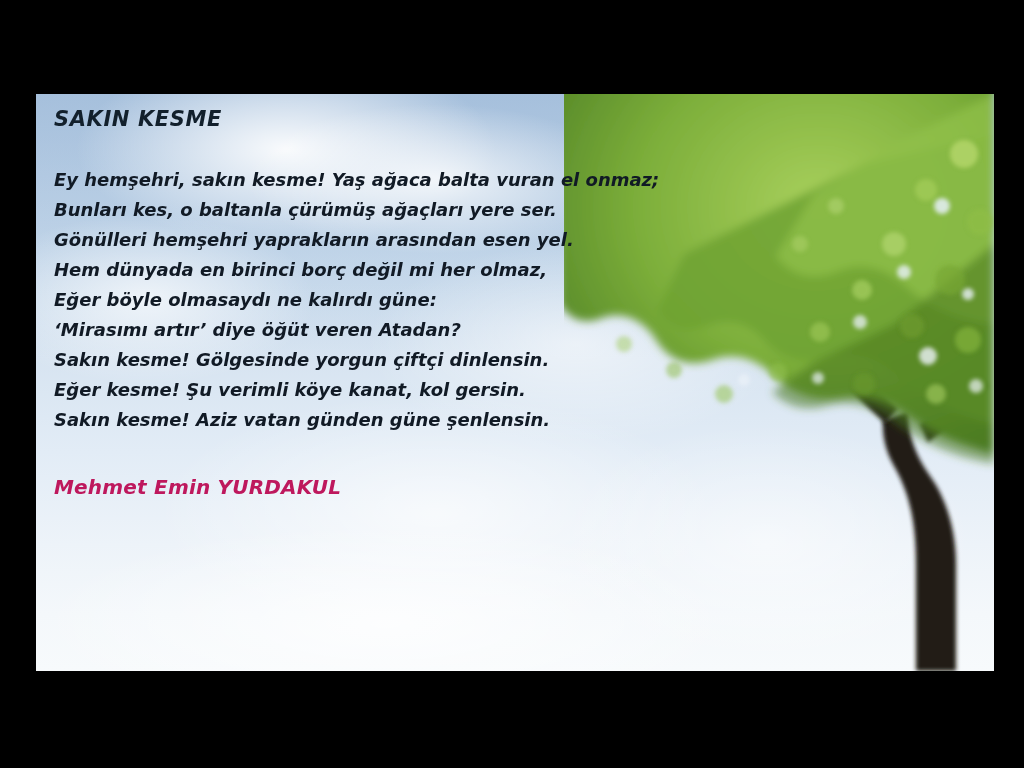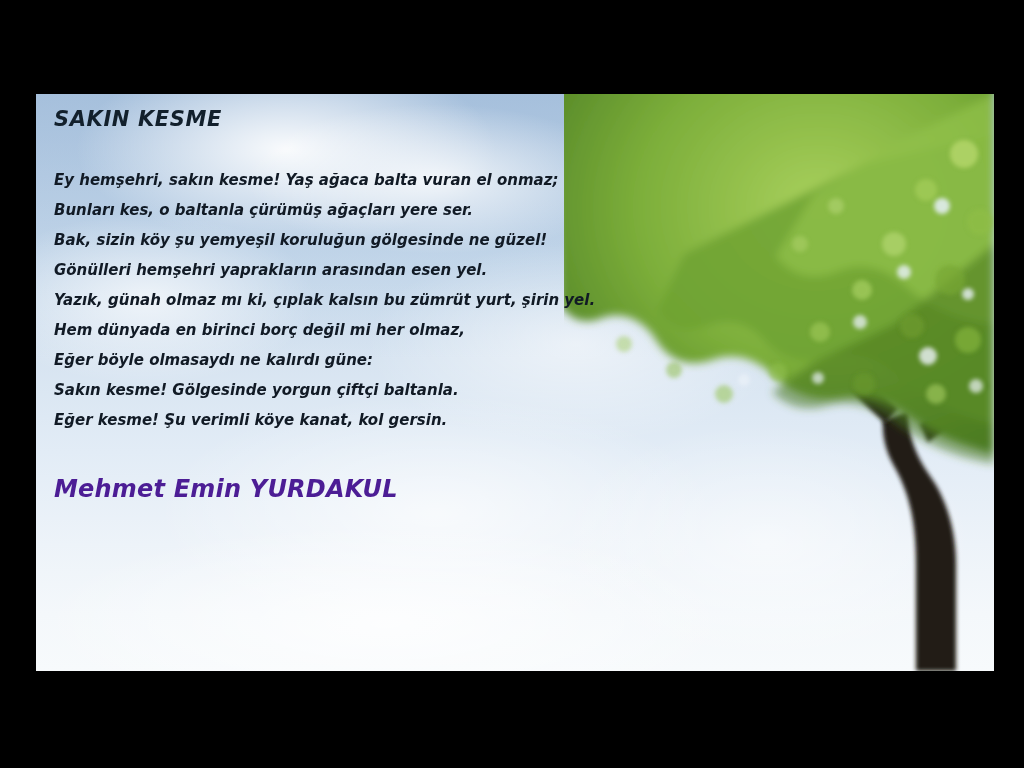--- a/index.html
+++ b/index.html
@@ -101,32 +101,32 @@
     margin: 0 0 0 0;
     color: #12202c;
   }
   .poem-lines {
     margin-top: 34px;
   }
   .poem-line {
     font-family: "DejaVu Sans", sans-serif;
     font-weight: bold;
     font-style: italic;
-    font-size: 15px;
+    font-size: 18px;
     line-height: 30px;
     white-space: nowrap;
     color: #111a25;
   }
   .poem-author {
     margin-top: 40px;
     font-family: "DejaVu Sans", sans-serif;
     font-weight: bold;
     font-style: italic;
-    font-size: 24px;
-    color: #4c1d95;
+    font-size: 20px;
+    color: #be185d;
     letter-spacing: .2px;
   }
 </style>
 </head>
 <body>
 
 <div id="stage">
 
   <div id="photo">
 
@@ -236,26 +236,26 @@
         </g>
       </svg>
     </div>
 
     <div class="poem">
       <h1 class="poem-title">SAKIN KESME</h1>
 
       <div class="poem-lines">
         <div class="poem-line">Ey hemşehri, sakın kesme! Yaş ağaca balta vuran el onmaz;</div>
         <div class="poem-line">Bunları kes, o baltanla çürümüş ağaçları yere ser.</div>
-        <div class="poem-line">Bak, sizin köy şu yemyeşil koruluğun gölgesinde ne güzel!</div>
         <div class="poem-line">Gönülleri hemşehri yaprakların arasından esen yel.</div>
-        <div class="poem-line">Yazık, günah olmaz mı ki, çıplak kalsın bu zümrüt yurt, şirin yel.</div>
         <div class="poem-line">Hem dünyada en birinci borç değil mi her olmaz,</div>
         <div class="poem-line">Eğer böyle olmasaydı ne kalırdı güne:</div>
-        <div class="poem-line">Sakın kesme! Gölgesinde yorgun çiftçi baltanla.</div>
+        <div class="poem-line">‘Mirasımı artır’ diye öğüt veren Atadan?</div>
+        <div class="poem-line">Sakın kesme! Gölgesinde yorgun çiftçi dinlensin.</div>
         <div class="poem-line">Eğer kesme! Şu verimli köye kanat, kol gersin.</div>
+        <div class="poem-line">Sakın kesme! Aziz vatan günden güne şenlensin.</div>
       </div>
 
       <div class="poem-author">Mehmet Emin YURDAKUL</div>
     </div>
 
   </div>
 </div>
 
 </body></html>

